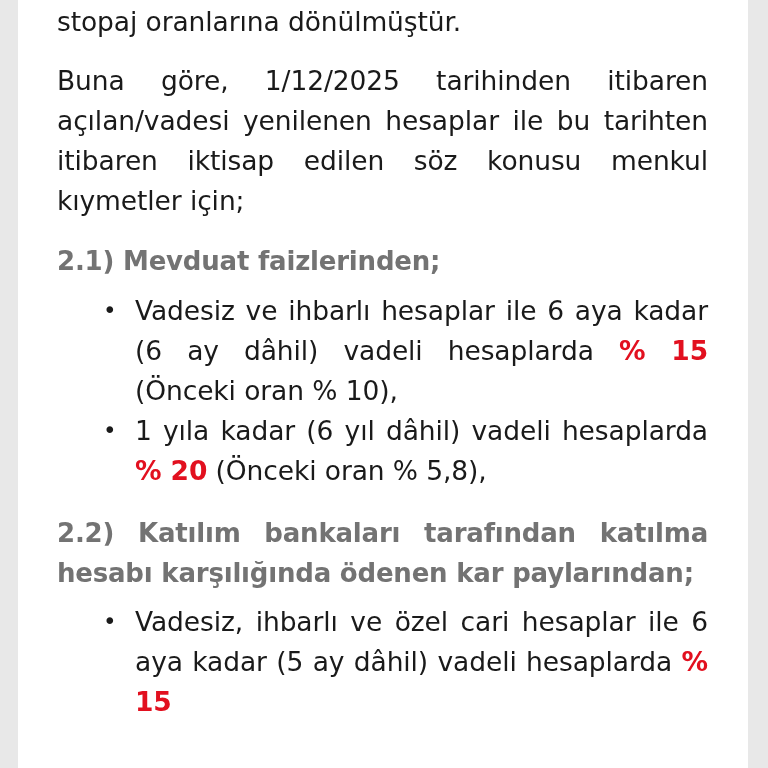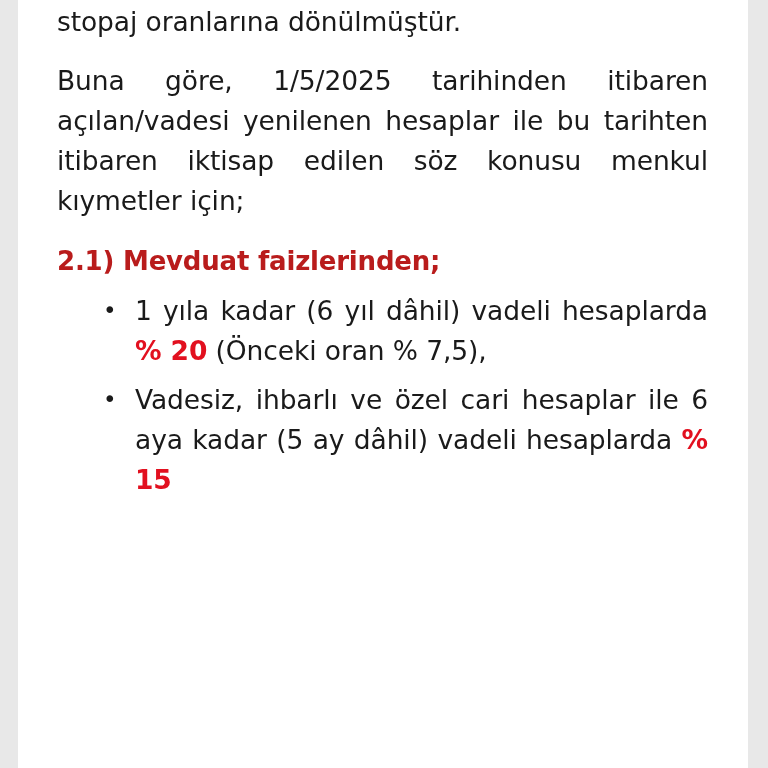--- a/index.html
+++ b/index.html
@@ -39,21 +39,21 @@
     margin: 0;
     letter-spacing: -0.1px;
   }
   .para.first {
     margin-top: 2px;
   }
   .para.spaced {
     margin-top: 19px;
   }
   .heading {
-    color: #b91c1c;
+    color: #737373;
     font-size: 26px;
     line-height: 40px;
     font-weight: bold;
     text-align: justify;
     text-justify: inter-word;
     margin: 0;
     letter-spacing: -0.2px;
   }
   .heading.h21 {
     margin-top: 20px;
@@ -95,30 +95,34 @@
   }
 </style>
 </head>
 <body>
 
 <div id="doc-viewer">
   <div id="page">
 
     <p class="para first">stopaj oranlarına dönülmüştür.</p>
 
-    <p class="para spaced">Buna göre, 1/5/2025 tarihinden itibaren açılan/vadesi yenilenen hesaplar ile bu tarihten itibaren iktisap edilen söz konusu menkul kıymetler için;</p>
+    <p class="para spaced">Buna göre, 1/12/2025 tarihinden itibaren açılan/vadesi yenilenen hesaplar ile bu tarihten itibaren iktisap edilen söz konusu menkul kıymetler için;</p>
 
     <p class="heading h21">2.1) Mevduat faizlerinden;</p>
 
     <ul class="bullets">
       <li>
-        <span>1 yıla kadar (6 yıl dâhil) vadeli hesaplarda </span><span class="rate">% 20</span><span> (Önceki oran % 7,5),</span>
+        <span>Vadesiz ve ihbarlı hesaplar ile 6 aya kadar (6 ay dâhil) vadeli hesaplarda </span><span class="rate">% 15</span><span> (Önceki oran % 10),</span>
+      </li>
+      <li>
+        <span>1 yıla kadar (6 yıl dâhil) vadeli hesaplarda </span><span class="rate">% 20</span><span> (Önceki oran % 5,8),</span>
       </li>
     </ul>
 
+    <p class="heading h22">2.2) Katılım bankaları tarafından katılma hesabı karşılığında ödenen kar paylarından;</p>
 
     <ul class="bullets tight">
       <li>
         <span>Vadesiz, ihbarlı ve özel cari hesaplar ile 6 aya kadar (5 ay dâhil) vadeli hesaplarda </span><span class="rate">% 15</span><span></span>
       </li>
     </ul>
 
   </div>
 </div>
 

